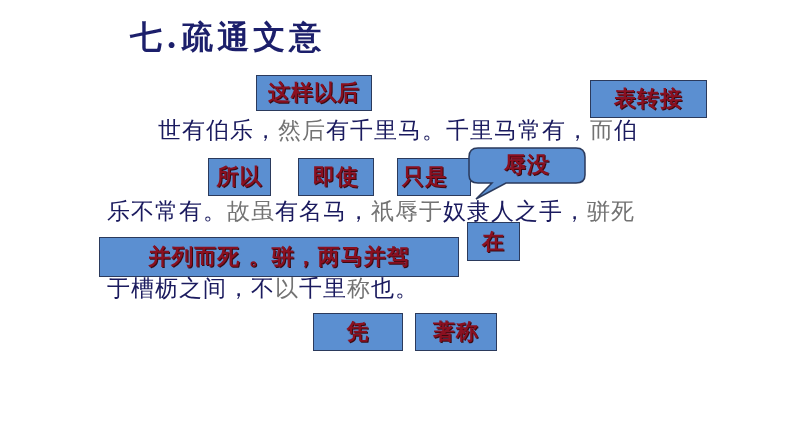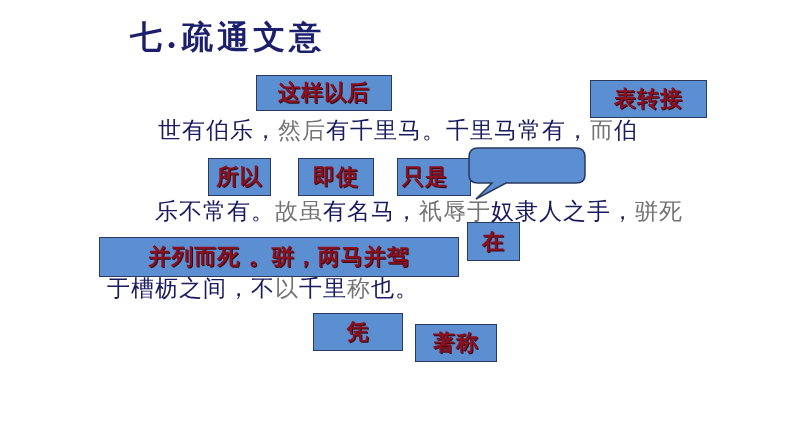--- a/index.html
+++ b/index.html
@@ -40,43 +40,44 @@
   </style>
 </head>
 <body>
 
 <div class="title">七.疏通文意</div>
 
 <div class="line" style="left:158px; top:115px;">
   <span>世有伯乐，</span><span class="hl">然后</span><span>有千里马。千里马常有，</span><span class="hl">而</span><span>伯</span>
 </div>
 
-<div class="line" style="left:107px; top:196px;margin-left:48px;">
+<div class="line" style="left:107px; top:196px;">
   <span>乐不常有。</span><span class="hl">故虽</span><span>有名马，</span><span class="hl">祇辱于</span><span>奴隶人之手，</span><span class="hl">骈死</span>
 </div>
 
 <div class="line" style="left:107px; top:273px;">
   <span>于槽枥之间，不</span><span class="hl">以</span><span>千里</span><span class="hl">称</span><span>也。</span>
 </div>
 
-<div class="box" style="left:256px; top:75px; width:136px; height:36px;">这样以后</div>
+<div class="box" style="left:256px; top:75px; width:116px; height:36px;">这样以后</div>
 
 <div class="box" style="left:590px; top:80px; width:117px; height:38px;">表转接</div>
 
 <div class="box" style="left:208px; top:158px; width:63px; height:38px;">所以</div>
 
 <div class="box" style="left:298px; top:158px; width:76px; height:38px;">即使</div>
 
 <div class="box" style="left:397px; top:158px; width:74px; height:38px; justify-content:flex-start; padding-left:4px;">只是</div>
 
 <div class="callout">
   <svg width="118" height="52">
     <path d="M10,1 H108 Q117,1 117,10 V28 Q117,36 108,36 H38 L8,52 L24,36 H10 Q1,36 1,28 V10 Q1,1 10,1 Z" fill="#5b8fd1" stroke="#2b3a5c" stroke-width="1.5"></path>
   </svg>
+  <div class="ctext">辱没</div>
 </div>
 
 <div class="box" style="left:467px; top:222px; width:53px; height:39px;">在</div>
 
 <div class="box" style="left:99px; top:237px; width:360px; height:40px;">并列而死 。骈，两马并驾</div>
 
 <div class="box" style="left:313px; top:313px; width:90px; height:38px;">凭</div>
 
-<div class="box" style="left:415px; top:313px; width:82px; height:38px;margin-top:11px;">著称</div>
+<div class="box" style="left:415px; top:313px; width:82px; height:38px;">著称</div>
 
 </body></html>

